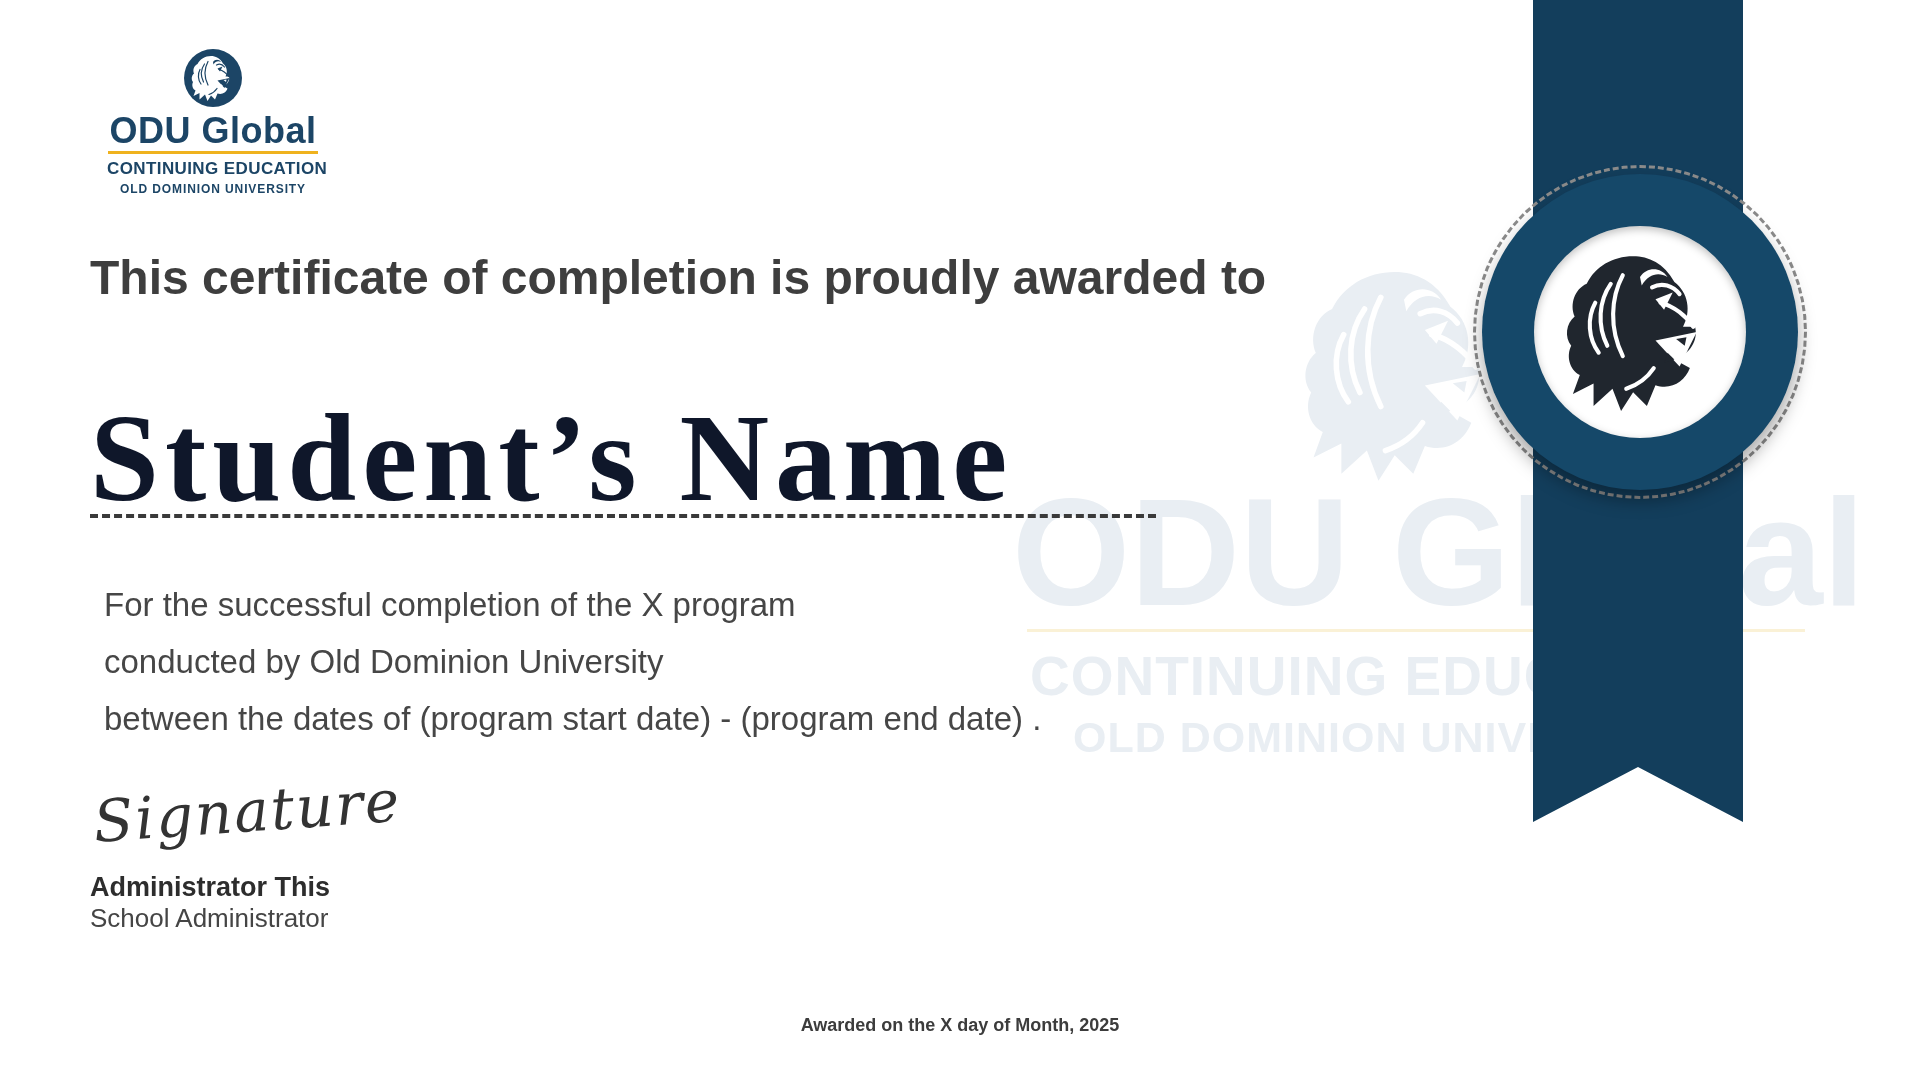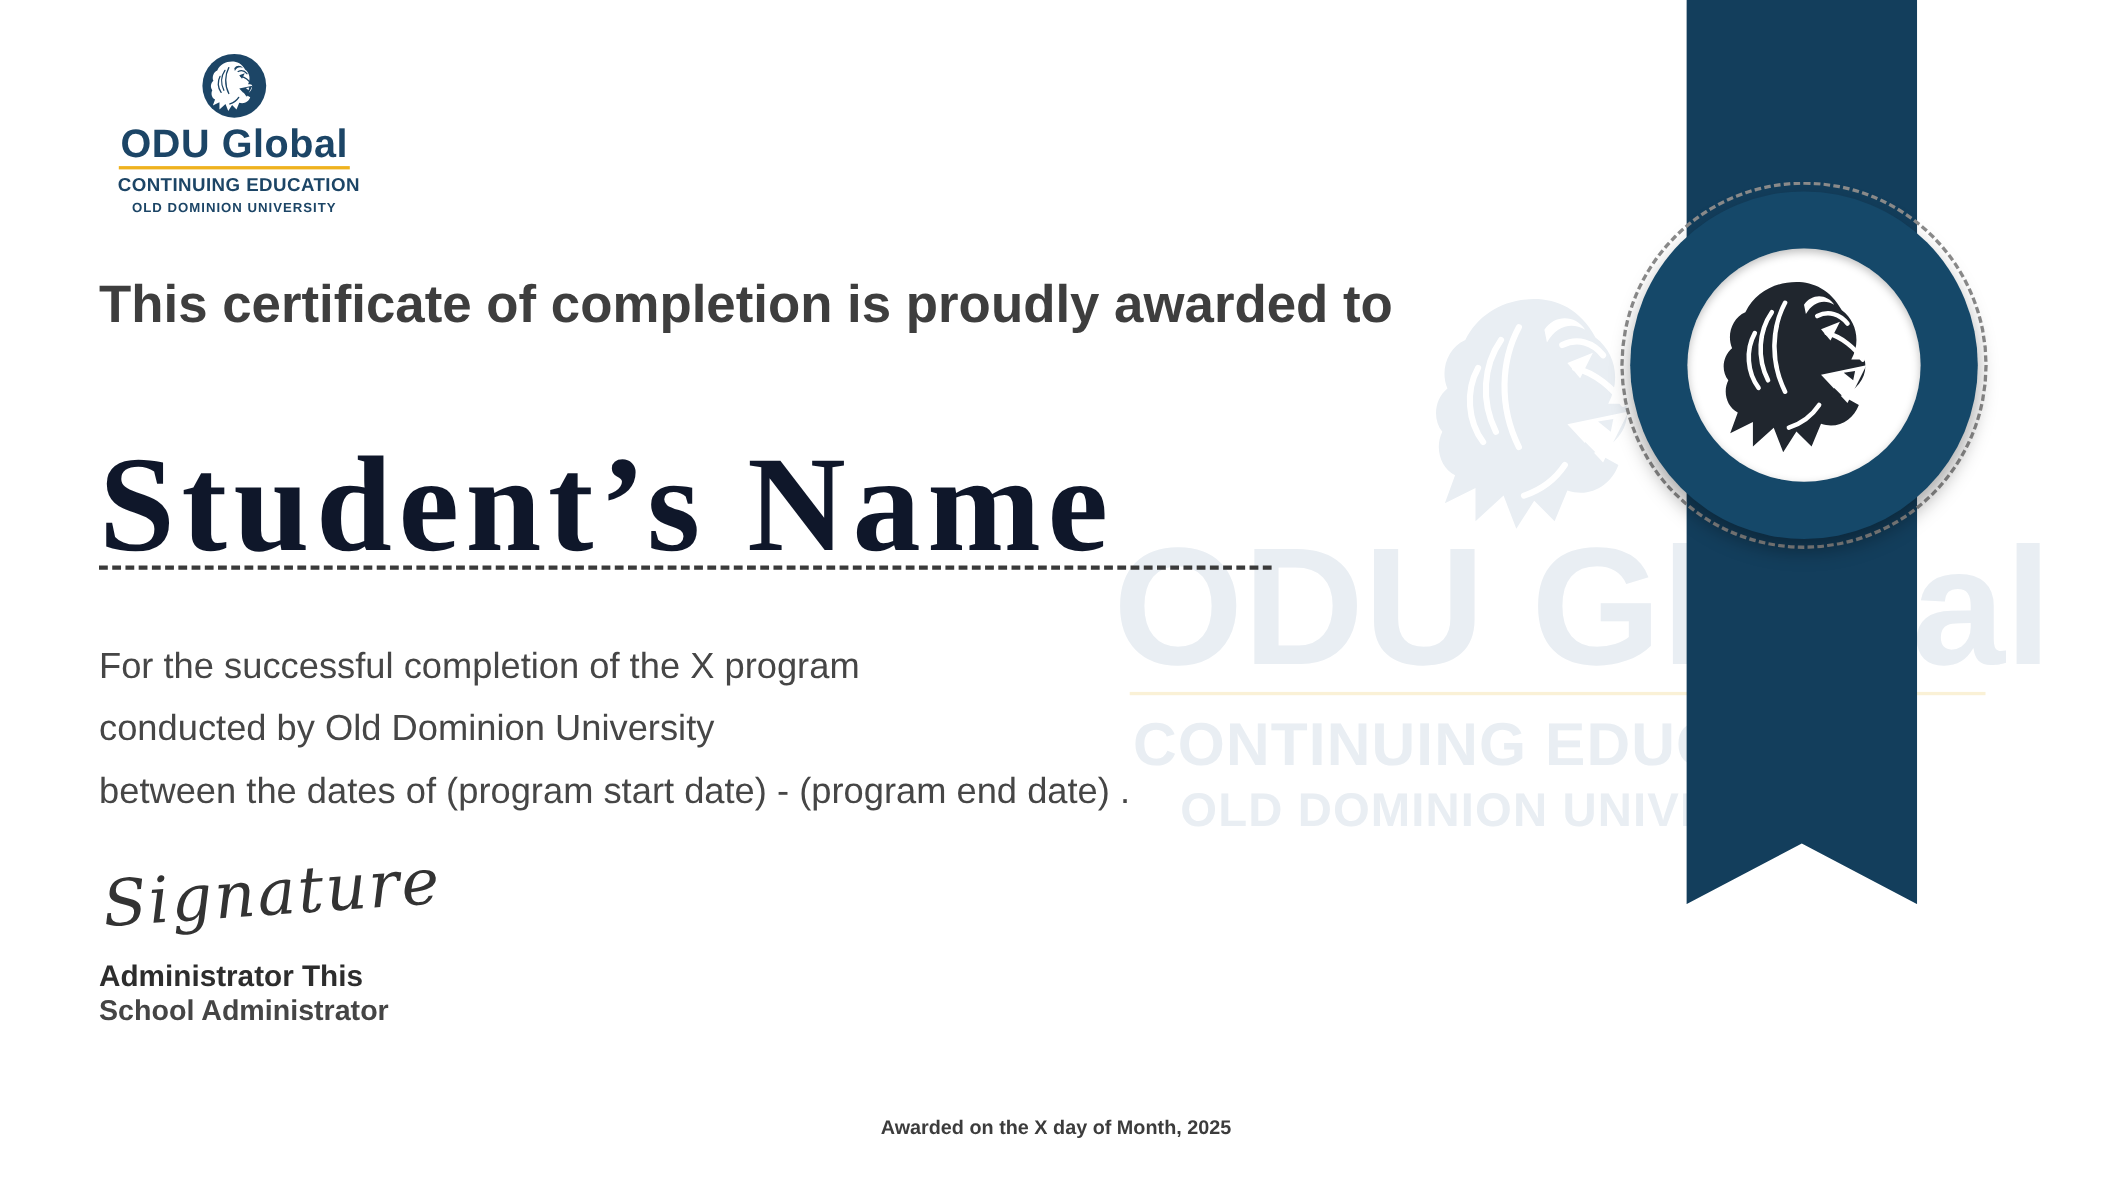--- a/index.html
+++ b/index.html
@@ -60,30 +60,30 @@
   }
   .student-name {
     position: absolute; left: 90px; top: 362px; z-index: 4;
     font-family: "Liberation Serif", serif; font-weight: 700; font-size: 124px;
     color: #0f172a; letter-spacing: 6px; line-height: 1; white-space: nowrap; margin-top: 35px;
   }
   .name-underline {
     position: absolute; left: 90px; top: 514px; width: 1066px; z-index: 4;
     border-top: 4px dashed #3A3A3A;
   }
-  .statement { position: absolute; left: 90px; top: 576px; z-index: 4; font-size: 33px; color: #464646; line-height: 57px; }
+  .statement { position: absolute; left: 104px; top: 576px; z-index: 4; font-size: 33px; color: #464646; line-height: 57px; }
   .statement div { white-space: nowrap; }
 
   .signature {
     position: absolute; left: 96px; top: 788px; z-index: 4;
     font-family: "DejaVu Serif", serif; font-style: italic; font-size: 58px;
     color: #333333; transform: rotate(-4deg); transform-origin: left bottom; letter-spacing: 2px;
   }
   .admin-name { position: absolute; left: 90px; top: 872px; z-index: 4; font-size: 27px; font-weight: 700; color: #2D2D2D; }
-  .admin-role { position: absolute; left: 90px; top: 903px; z-index: 4; font-size: 26px; font-weight: 700; color: #454545; }
+  .admin-role { position: absolute; left: 90px; top: 903px; z-index: 4; font-size: 26px; font-weight: 400; color: #454545; }
 
   .awarded {
     position: absolute; left: 0; top: 1015px; width: 1920px; text-align: center; z-index: 4;
     font-size: 18px; font-weight: 700; color: #3C3C3C;
   }
 
   
   .ribbon {
     position: absolute; left: 1533px; top: 0; width: 210px; height: 822px; z-index: 2;
     background: #133E5C;

